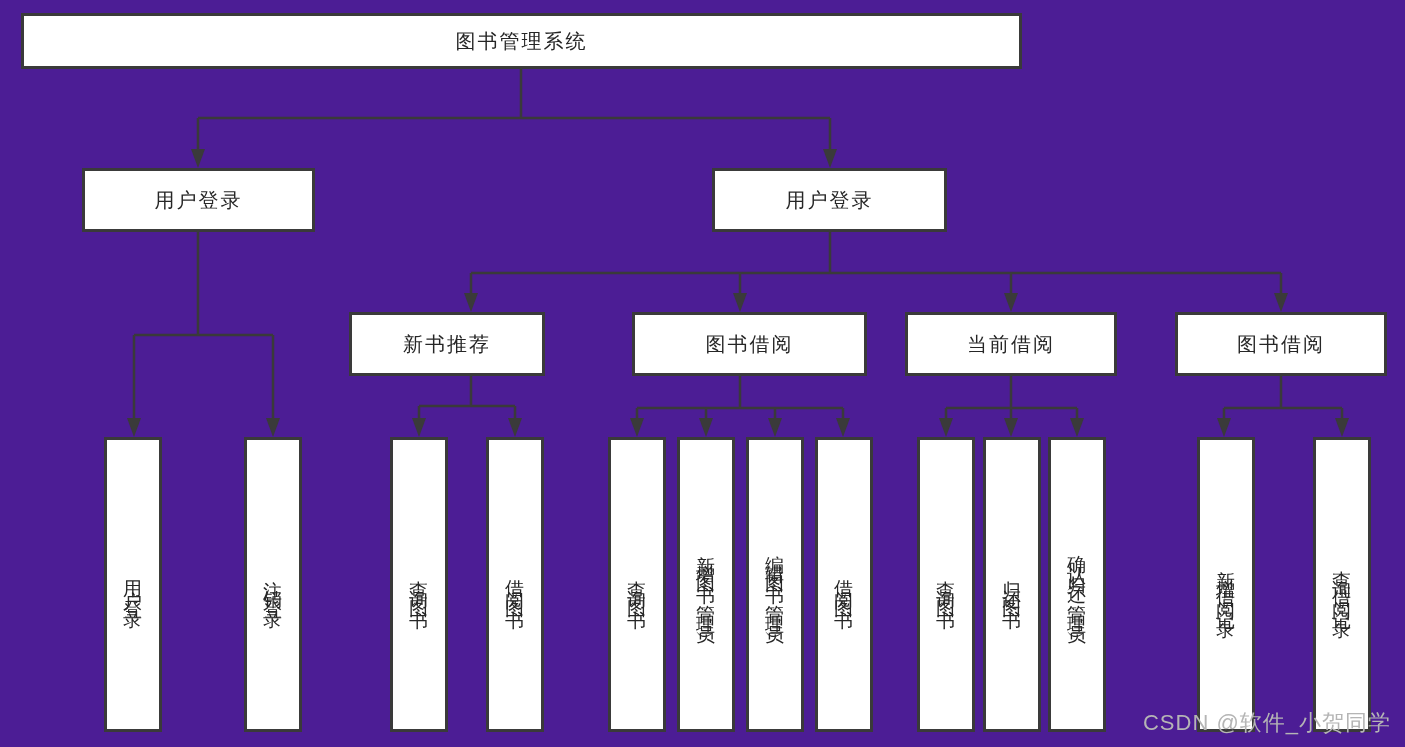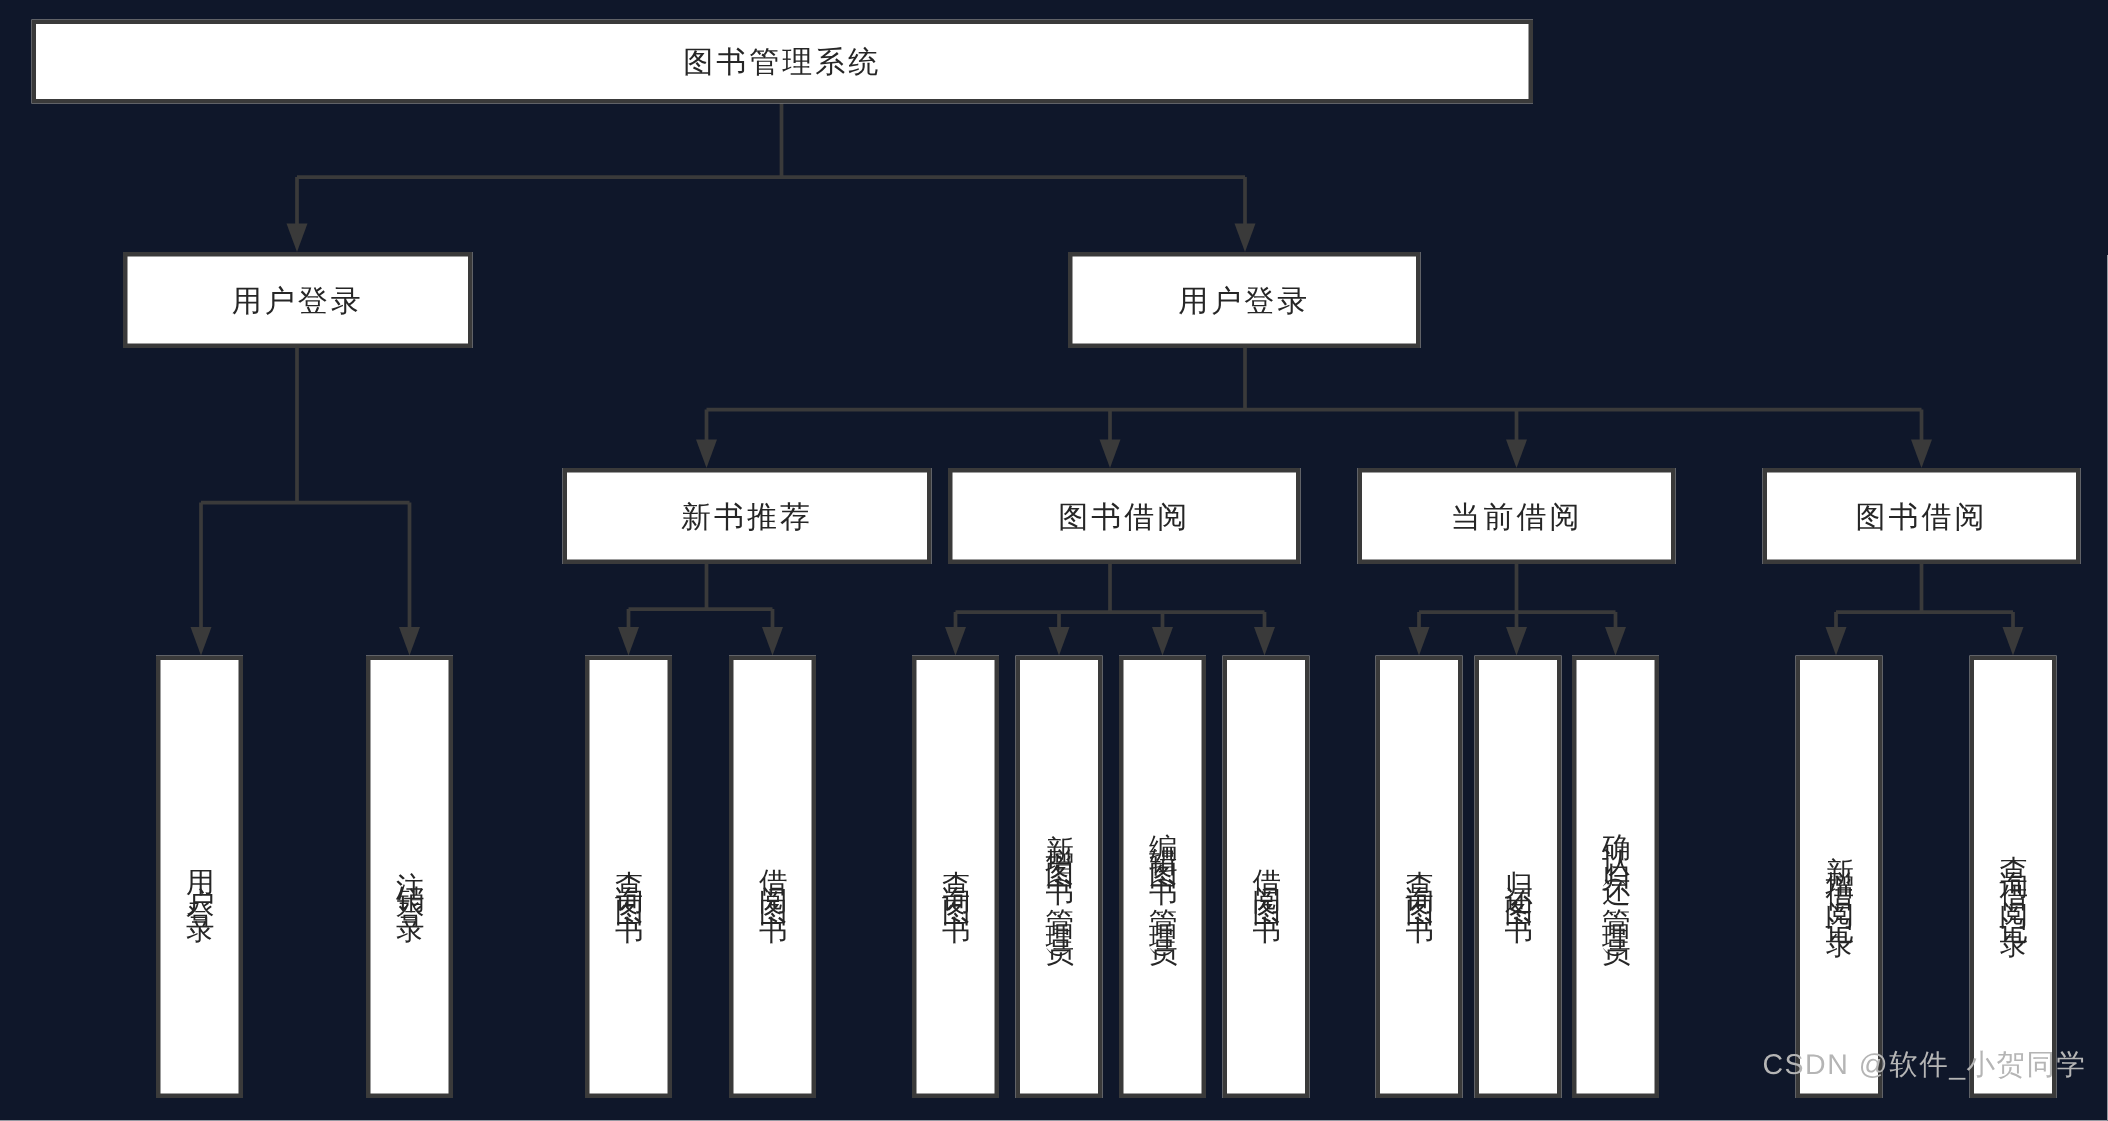--- a/index.html
+++ b/index.html
@@ -5,21 +5,21 @@
   :root{
     --line:#3a3a3a;
     --text:#262626;
     --wm:#b5b5b5;
   }
   html,body{margin:0;padding:0;background:#ffffff;}
   body{font-family:"Liberation Sans", sans-serif;color:var(--text);}
   .canvas{
     position:relative;
     width:1405px;height:747px;
-    background:#0f172a;
+    background:#4c1d95;
     overflow:hidden;
   }
   .connectors{position:absolute;left:0;top:0;z-index:1;}
   .box{
     position:absolute;
     box-sizing:border-box;
     background:#ffffff;
     border:3px solid var(--line);
     display:flex;align-items:center;justify-content:center;
     z-index:2;
@@ -34,22 +34,22 @@
   .leaf .vtext{
     writing-mode:vertical-rl;
     text-orientation:mixed;
     white-space:nowrap;
     font-size:19px;
     letter-spacing:10px;
     line-height:1;
   }
   .watermark{
     position:absolute;
-    right:14px;bottom:24px;
-    font-size:19px;
+    right:14px;bottom:9px;
+    font-size:22px;
     color:var(--wm);
     letter-spacing:1px;
     z-index:10;
     white-space:nowrap;
   }
 </style>
 </head>
 <body>
 
 <div class="canvas">
@@ -85,21 +85,21 @@
       <polygon points="1217,418 1231,418 1224,437"></polygon>
       <polygon points="1335,418 1349,418 1342,437"></polygon>
     </g>
   </svg>
 
   <div class="box hbox root">图书管理系统</div>
 
   <div class="box hbox" style="left:82px;top:168px;width:233px;height:64px">用户登录</div>
   <div class="box hbox" style="left:712px;top:168px;width:235px;height:64px">用户登录</div>
 
-  <div class="box hbox" style="left:375px;top:312px;width:246px;height:64px">新书推荐</div>
+  <div class="box hbox" style="left:349px;top:312px;width:196px;height:64px">新书推荐</div>
   <div class="box hbox" style="left:632px;top:312px;width:235px;height:64px">图书借阅</div>
   <div class="box hbox" style="left:905px;top:312px;width:212px;height:64px">当前借阅</div>
   <div class="box hbox" style="left:1175px;top:312px;width:212px;height:64px">图书借阅</div>
 
   <div class="box leaf" style="left:104px">
     <span class="vtext">用户登录</span>
   </div>
   <div class="box leaf" style="left:244px">
     <span class="vtext">注销登录</span>
   </div>

